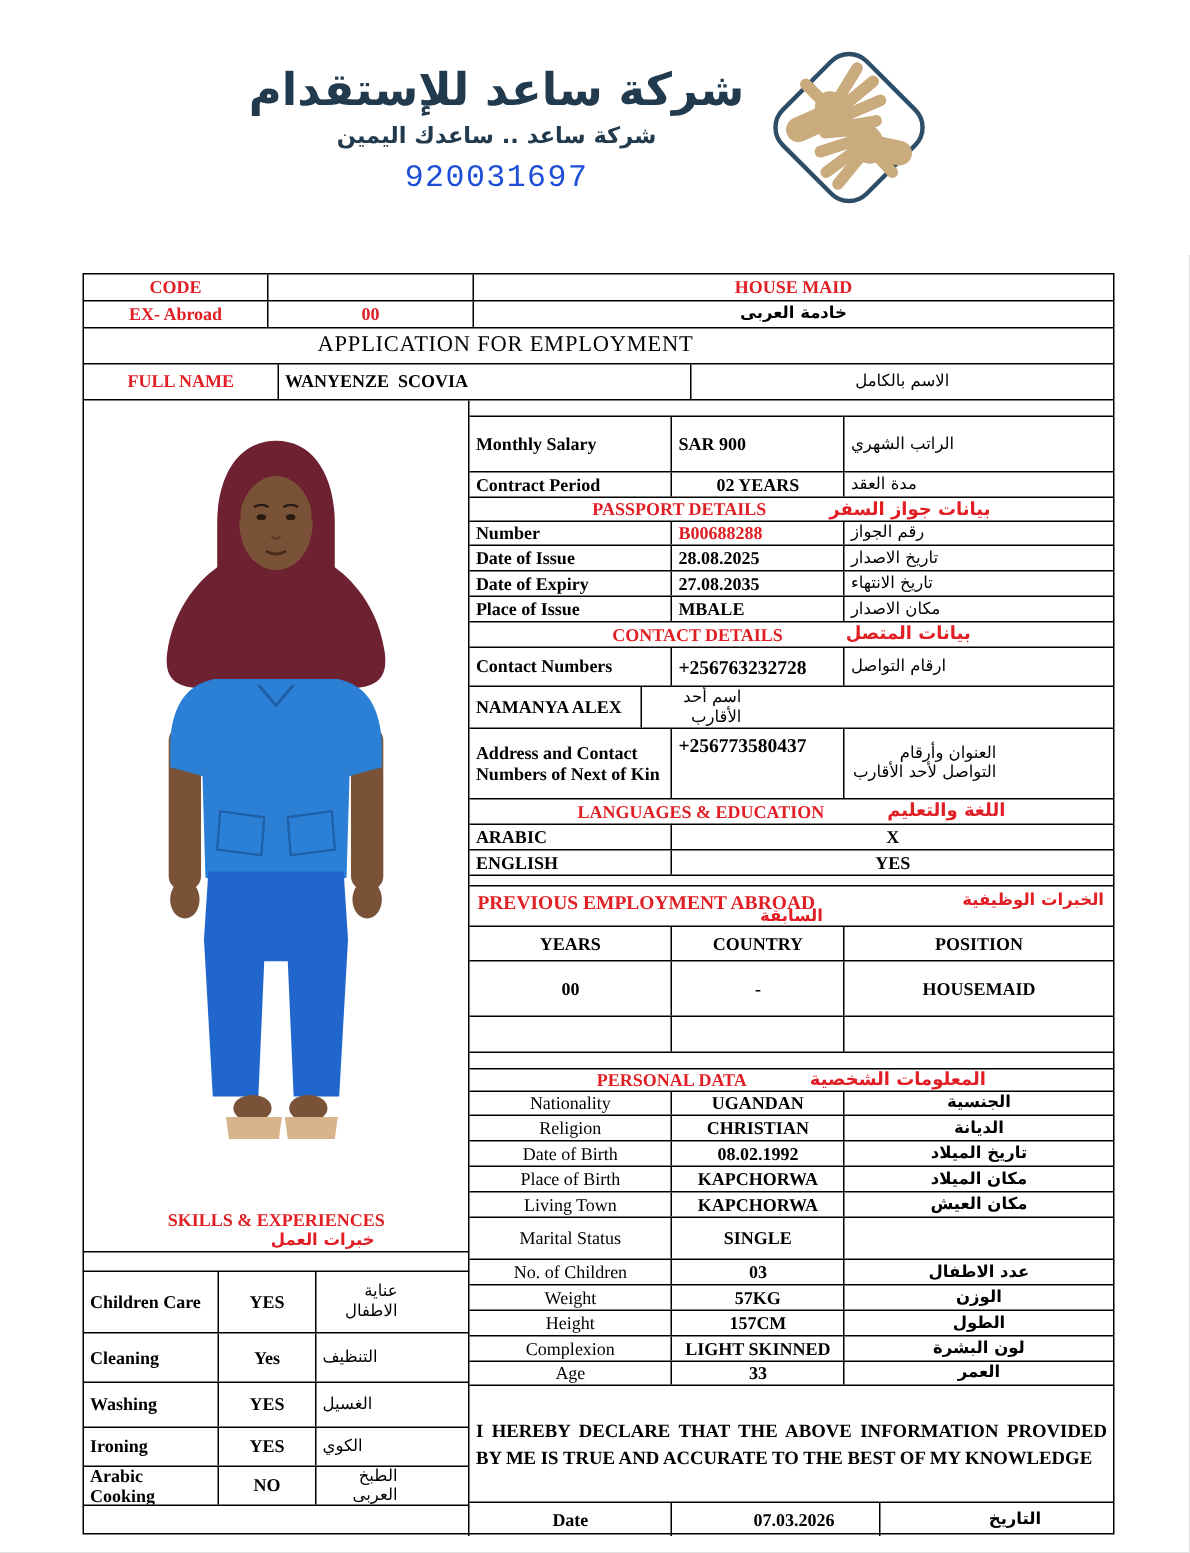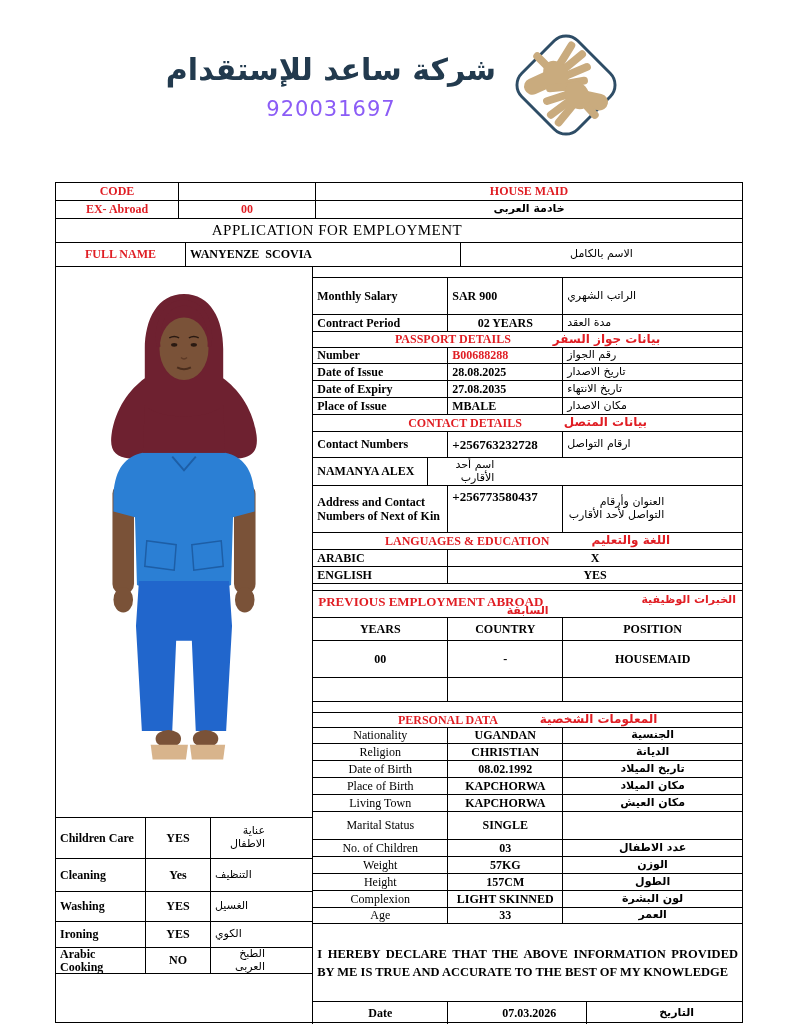--- a/index.html
+++ b/index.html
@@ -4,21 +4,21 @@
 <style>
   * { margin:0; padding:0; box-sizing:border-box; }
   body { background:#888; font-family:"Liberation Serif","DejaVu Serif",serif; }
   .page { width:793px; height:1035px; background:#ffffff; position:relative; overflow:hidden; margin:0 auto; }
 
   
   .hdr { position:absolute; top:24px; left:0; width:100%; display:flex; justify-content:center; align-items:center; gap:9px; }
   .hdr-text { text-align:center; font-family:"DejaVu Sans",sans-serif; }
   .hdr-title { font-size:30px; font-weight:bold; color:#223a4e; line-height:1.15; }
   .hdr-sub { font-size:15px; font-weight:bold; color:#223a4e; margin-top:2px; }
-  .hdr-phone { font-size:21px; color:#8b5cf6; margin-top:9px; letter-spacing:1px; }
+  .hdr-phone { font-size:21px; color:#1d4ed8; margin-top:9px; letter-spacing:1px;font-family:Liberation Mono, monospace; }
 
   
   .doc { position:absolute; left:55px; top:182px; width:688px; height:841px; border:1.5px solid #000; display:flex; flex-direction:column; font-size:12px; }
   .row { display:flex; border-bottom:1px solid #000; flex:0 0 auto; }
   .row.nb { border-bottom:none;gap:24px; }
   .cell { display:flex; align-items:center; padding:0 4px; overflow:hidden; }
   .br { border-right:1px solid #000; }
   .bold { font-weight:bold; }
   .red { color:#e01e24; }
   .ctr { justify-content:center; text-align:center; }
@@ -70,20 +70,21 @@
   .pre { white-space:pre; }
 </style>
 </head>
 <body>
 
 <div class="page">
 
   <div class="hdr">
     <div class="hdr-text">
       <div class="hdr-title" dir="rtl">شركة ساعد للإستقدام</div>
+      <div class="hdr-sub" dir="rtl">شركة ساعد .. ساعدك اليمين</div>
       <div class="hdr-phone">920031697</div>
     </div>
     <div>
       <svg width="122" height="122" viewBox="0 0 125 125">
         <rect x="22" y="22" width="81" height="81" rx="17" fill="none" stroke="#2e4d66" stroke-width="3" transform="rotate(45 62.5 62.5)"></rect>
         <g stroke="#c9ab7e" stroke-linecap="round" fill="none">
           <line x1="28" y1="64" x2="48" y2="55" stroke-width="17"></line>
           <line x1="52" y1="48" x2="68" y2="22" stroke-width="8"></line>
           <line x1="56" y1="50" x2="79" y2="31" stroke-width="8"></line>
           <line x1="58" y1="55" x2="84" y2="44" stroke-width="8"></line>
@@ -148,20 +149,24 @@
             <path d="M108,262 L138,258 L140,284 L110,288 Z" fill="none" stroke="#1d5ea6" stroke-width="1.5"></path>
             <ellipse cx="38" cy="318" rx="10" ry="13" fill="#7a5238"></ellipse>
             <ellipse cx="162" cy="318" rx="10" ry="13" fill="#7a5238"></ellipse>
             <path d="M54,299 L146,299 L149,345 L143,452 L112,452 L108,360 L92,360 L88,452 L57,452 L51,345 Z" fill="#2166cc"></path>
             <ellipse cx="84" cy="460" rx="13" ry="9" fill="#7a5238"></ellipse>
             <ellipse cx="122" cy="460" rx="13" ry="9" fill="#7a5238"></ellipse>
             <path d="M66,466 L104,466 L102,481 L68,481 Z" fill="#d8b48c"></path>
             <path d="M106,466 L142,466 L140,481 L108,481 Z" fill="#d8b48c"></path>
           </svg>
         </div>
+        <div class="row skills-hd" style="height:30px">
+          <div>SKILLS &amp; EXPERIENCES</div>
+          <div class="l2 ar" dir="rtl">خبرات العمل</div>
+        </div>
         <div class="row" style="height:13px"></div>
 
         <div class="row" style="height:41px">
           <div class="cell br sl">Children Care</div>
           <div class="cell br sv">YES</div>
           <div class="cell sa rt ar" dir="rtl">
               <span class="wrap50">عناية الاطفال</span>
             </div>
         </div>
         <div class="row" style="height:33px">

